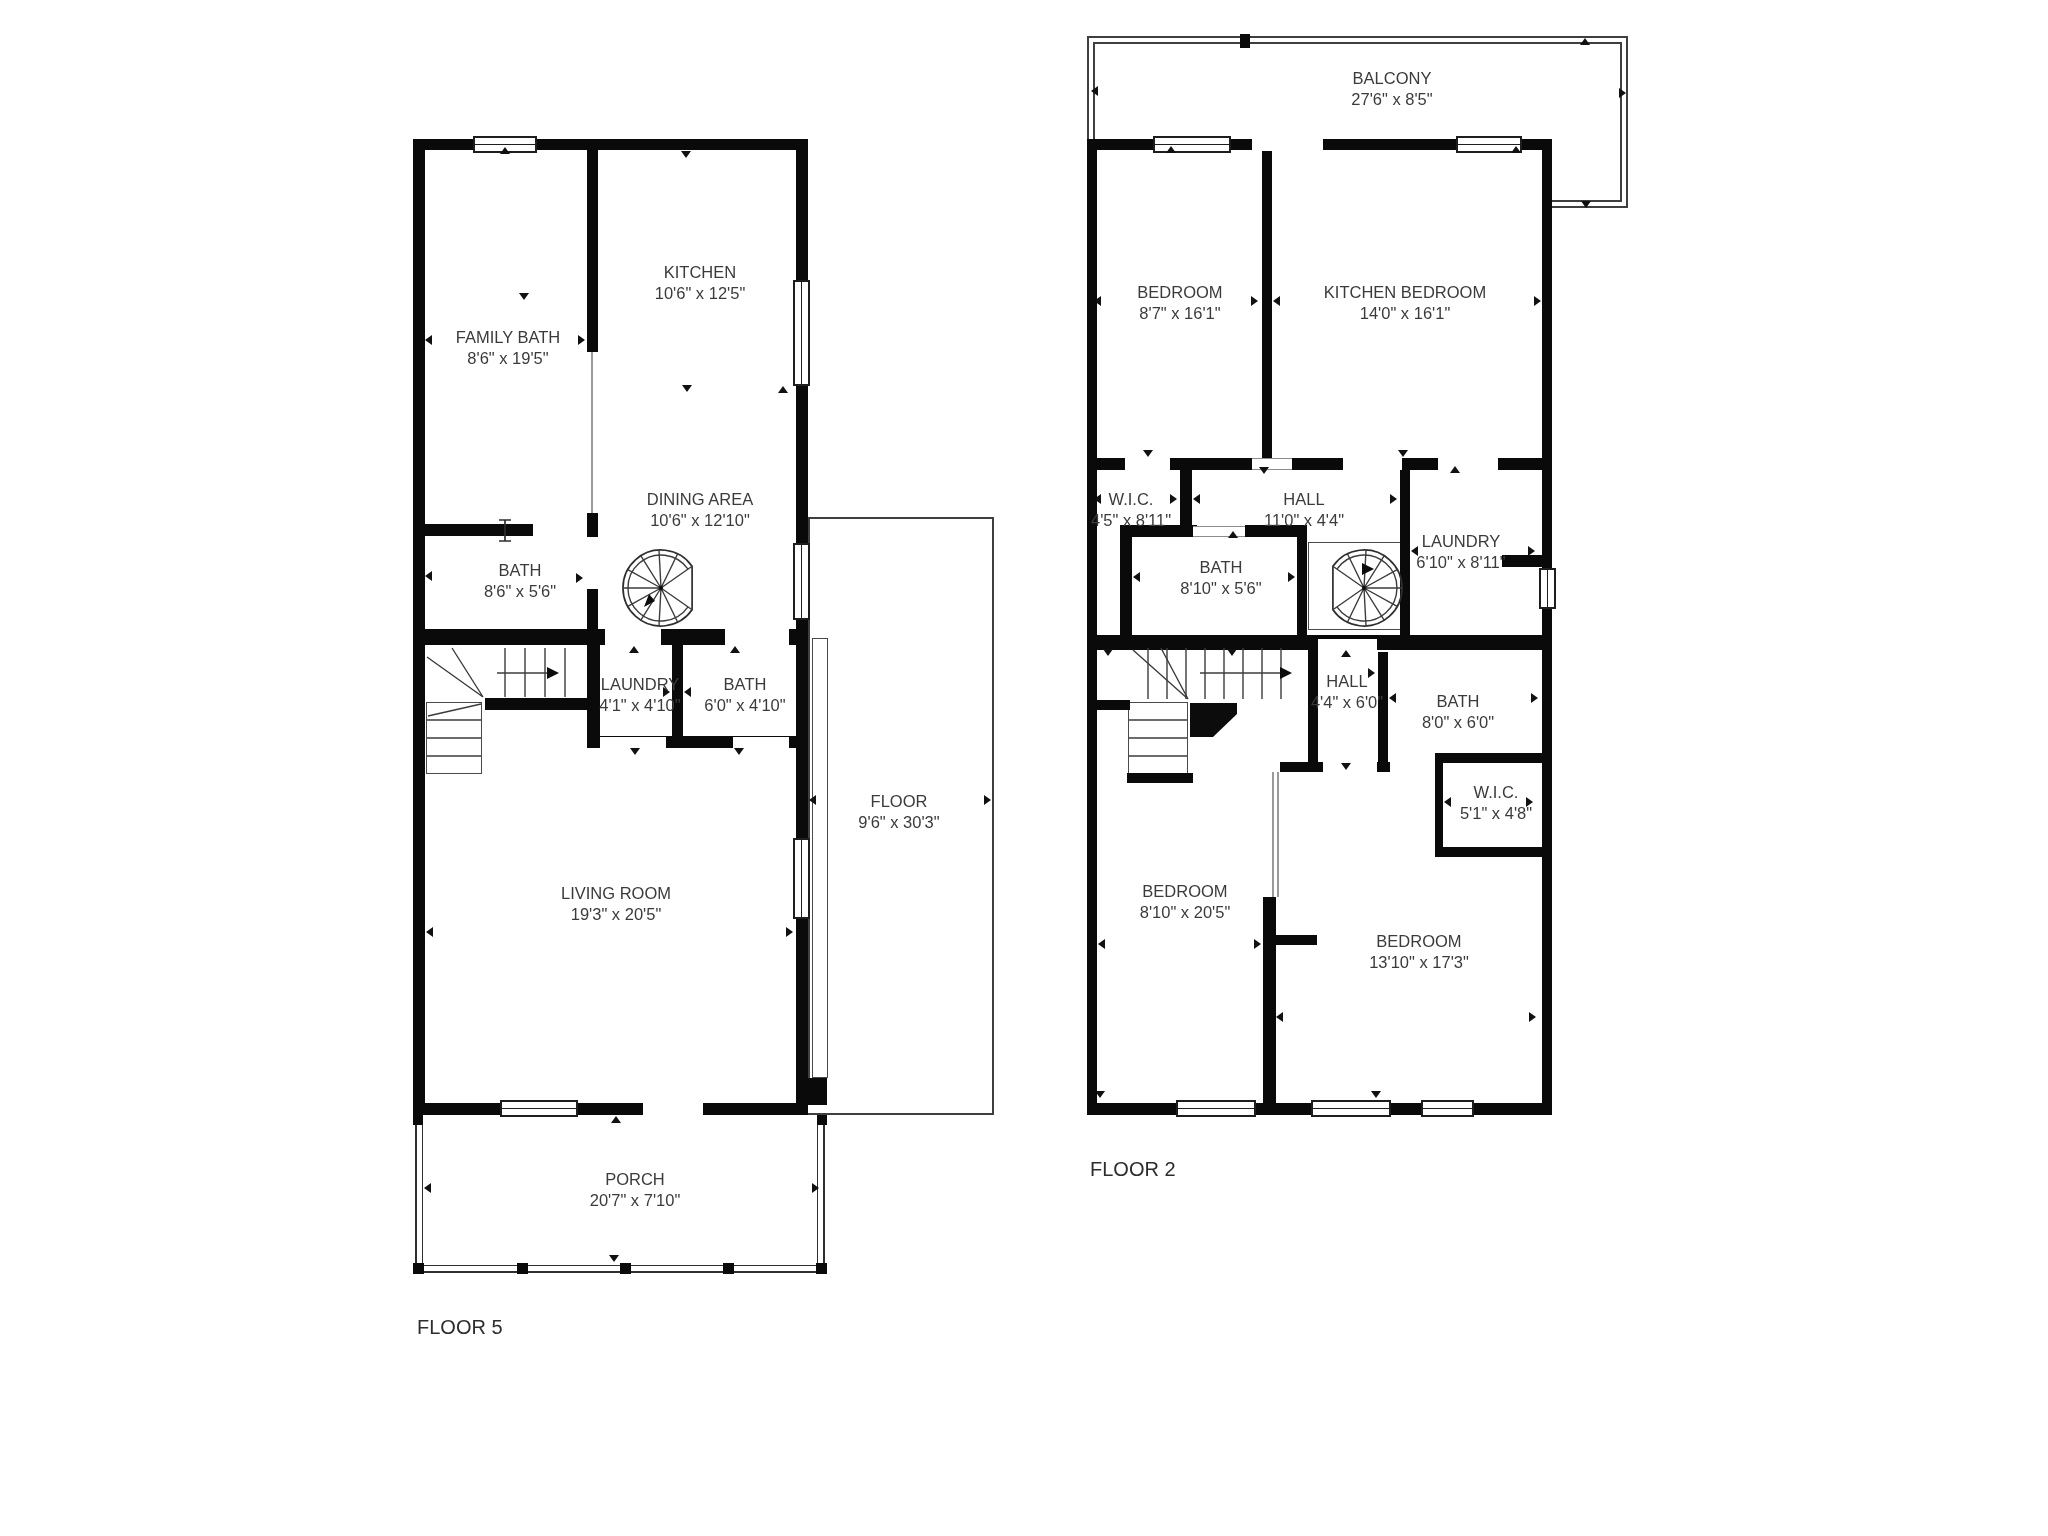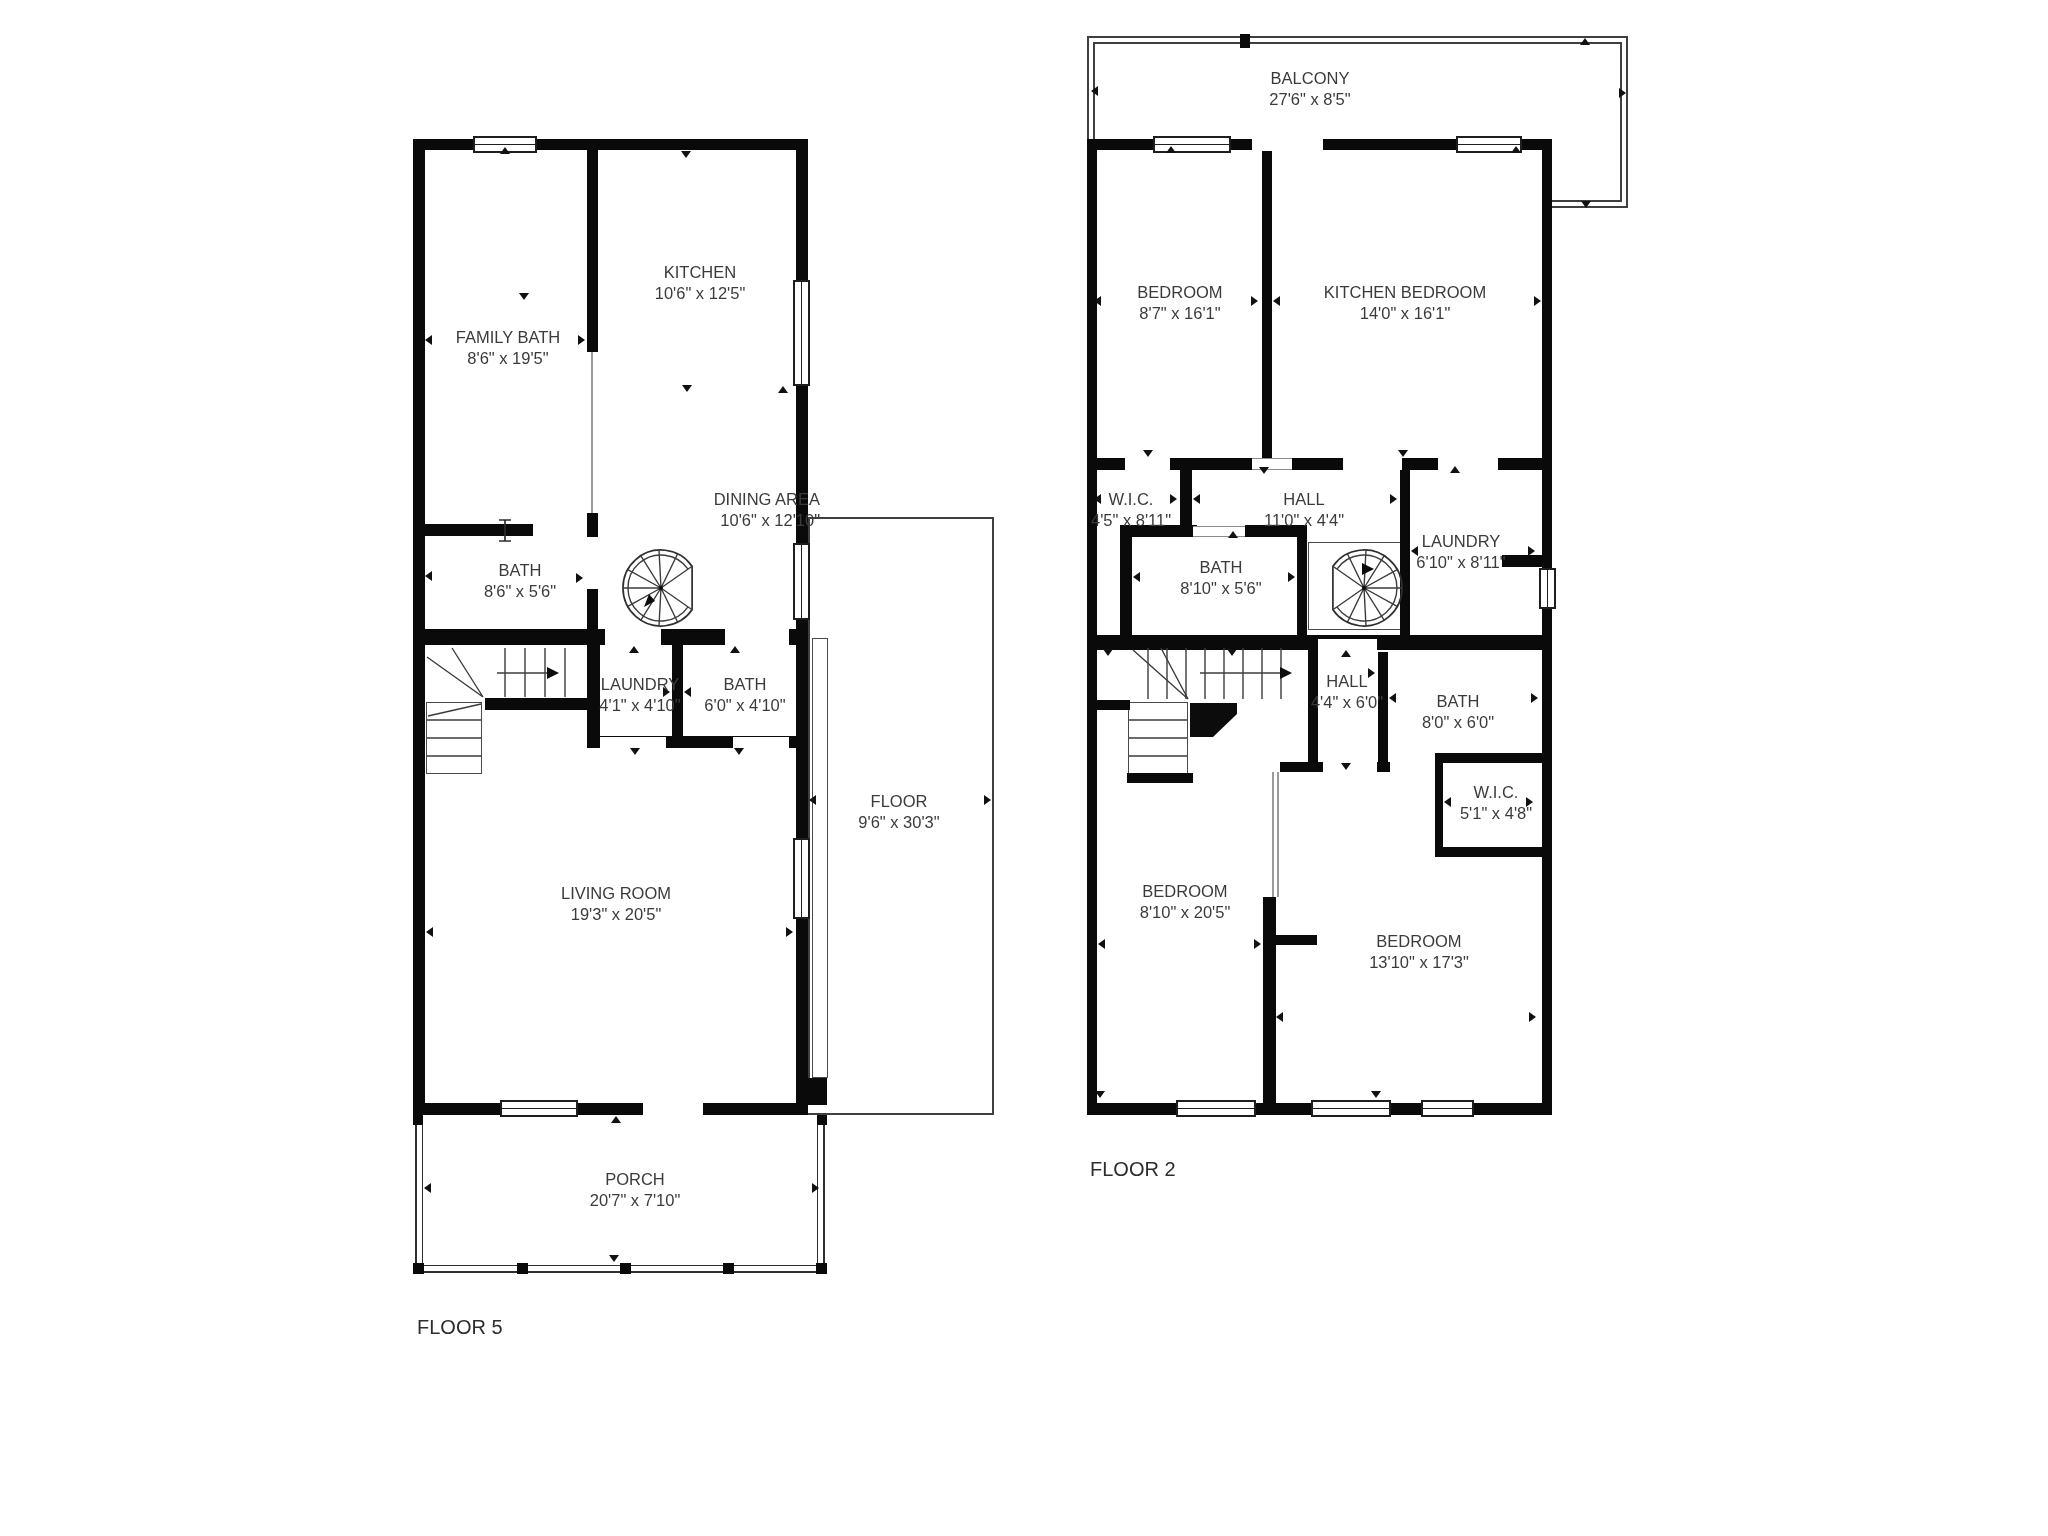--- a/index.html
+++ b/index.html
@@ -240,21 +240,21 @@
       <polygon points="1374,569 1362,563 1362,575" class="fillb"></polygon>
     </svg>
     <div class="room-label" style="left: 508px; top: 327px;">
       <div>FAMILY BATH</div>
       <div>8'6" x 19'5"</div>
     </div>
     <div class="room-label" style="left: 700px; top: 262px;">
       <div>KITCHEN</div>
       <div>10'6" x 12'5"</div>
     </div>
-    <div class="room-label" style="left: 700px; top: 489px; text-align: right;">
+    <div class="room-label" style="left: 700px; top: 489px;">
       <div>DINING AREA</div>
       <div>10'6" x 12'10"</div>
     </div>
     <div class="room-label" style="left: 520px; top: 560px;">
       <div>BATH</div>
       <div>8'6" x 5'6"</div>
     </div>
     <div class="room-label" style="left: 640px; top: 674px;">
       <div>LAUNDRY</div>
       <div>4'1" x 4'10"</div>
@@ -268,21 +268,21 @@
       <div>19'3" x 20'5"</div>
     </div>
     <div class="room-label" style="left: 899px; top: 791px;">
       <div>FLOOR</div>
       <div>9'6" x 30'3"</div>
     </div>
     <div class="room-label" style="left: 635px; top: 1169px;">
       <div>PORCH</div>
       <div>20'7" x 7'10"</div>
     </div>
-    <div class="room-label" style="left: 1310px; top: 68px;">
+    <div class="room-label" style="left: 1392px; top: 68px;">
       <div>BALCONY</div>
       <div>27'6" x 8'5"</div>
     </div>
     <div class="room-label" style="left: 1180px; top: 282px;">
       <div>BEDROOM</div>
       <div>8'7" x 16'1"</div>
     </div>
     <div class="room-label" style="left: 1405px; top: 282px;">
       <div>KITCHEN BEDROOM</div>
       <div>14'0" x 16'1"</div>

